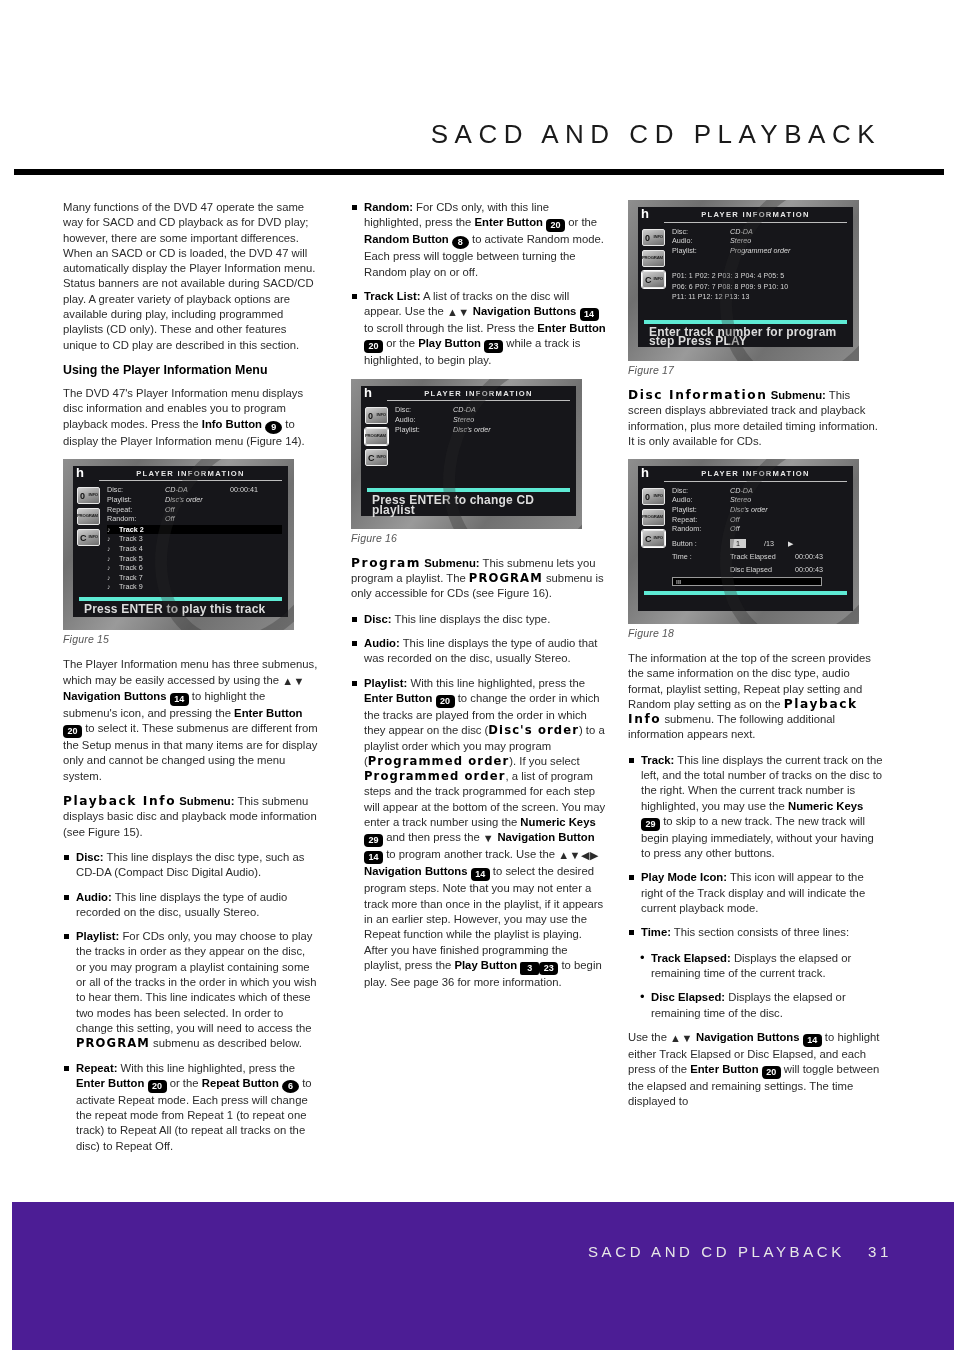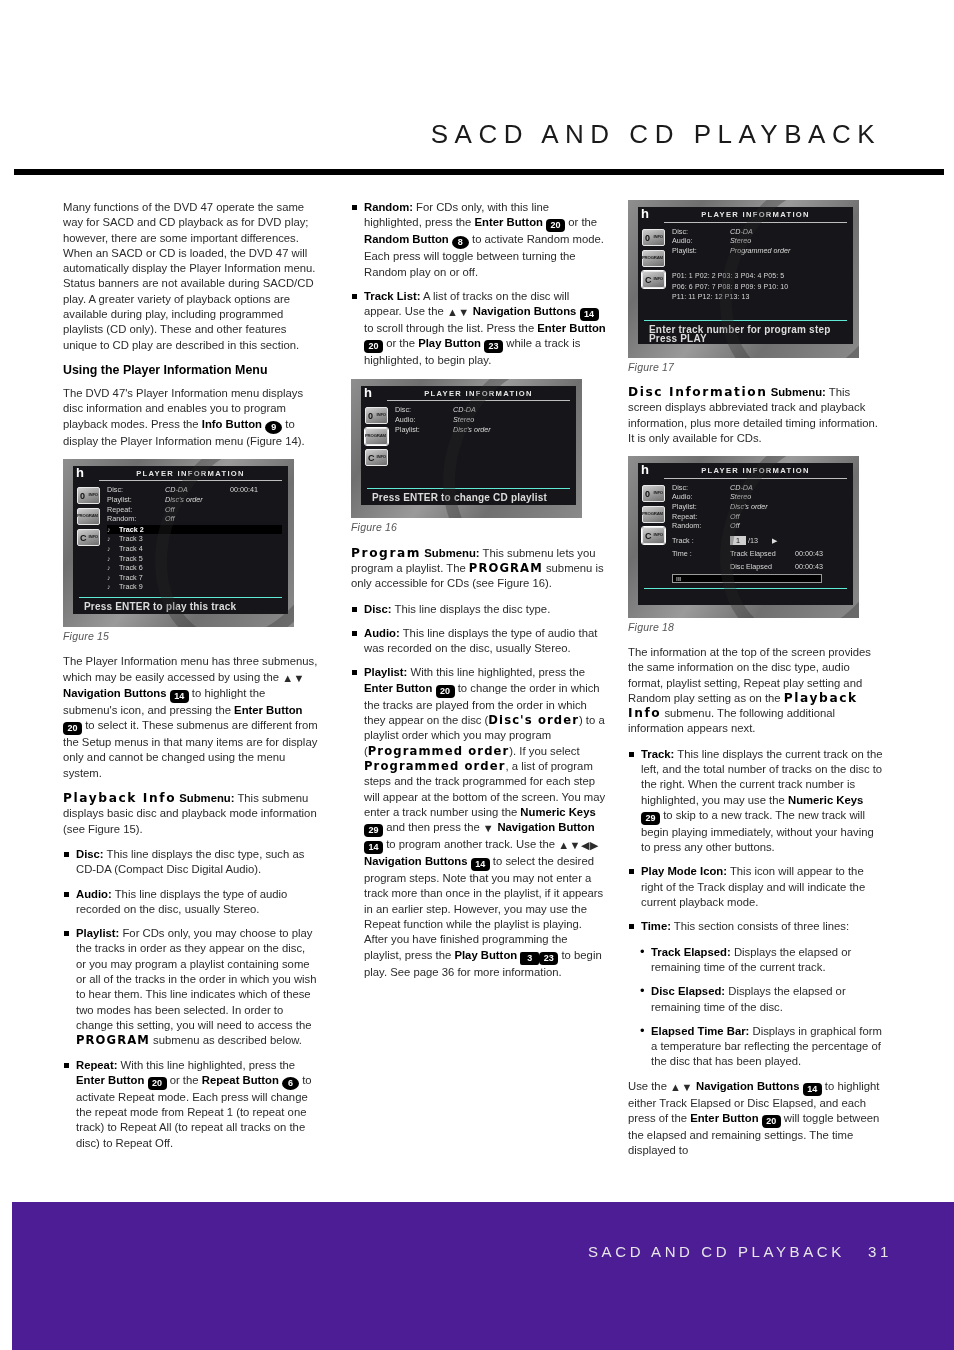--- a/index.html
+++ b/index.html
@@ -275,24 +275,24 @@
   .osd-val { flex: 1 1 auto; font-style: italic; }
   .osd-val2 { width: 52px; flex: 0 0 52px; text-align: left; }
   .osd-hl { background: #cfcfcf; color: #111; padding: 0 6px; }
   .tracks { margin-top: 1px; }
   .track-row { display: flex; align-items: flex-start; }
   .track-row .note { width: 12px; flex: 0 0 12px; font-size: 7px; color: #bfbfbf; }
   .track-row.hi { background: #000; color: #fff; }
   .track-row.hi .name { color: #fff; font-weight: bold; }
   .osd-foot {
     margin: 5px 6px 4px 6px;
-    border-top: 1px solid #5eead4;
+    border-top: 4px solid #5eead4;
     padding-top: 4px;
     font-weight: bold;
-    font-size: 10px;
+    font-size: 12px;
     color: #dcdcdc;
     letter-spacing: .2px;
     padding-left: 5px;
     min-height: 12px;
   }
   .psteps { margin-top: 3px; font-size: 7px; line-height: 10.5px; letter-spacing: .1px; }
   .timebar {
     background: #000;
     border: 1px solid #9a9a9a;
     height: 9px;
@@ -530,23 +530,23 @@
             <div class="osd-row">
                 <span class="osd-lbl">Repeat:</span>
                 <span class="osd-val">Off</span>
               </div>
             <div class="osd-row">
                 <span class="osd-lbl">Random:</span>
                 <span class="osd-val">Off</span>
               </div>
 
             <div class="osd-row" style="margin-top:5px">
-                <span class="osd-lbl">Track :</span>
+                <span class="osd-lbl">Button :</span>
                 <span class="osd-hl">1</span>
-                <span style="padding-left:2px">/13</span>
+                <span style="padding-left:18px">/13</span>
                 <span class="playicon" style="padding-left:14px">▶</span>
               </div>
 
             <div class="osd-row" style="margin-top:4px">
                 <span class="osd-lbl">Time :</span>
                 <span style="flex:1 1 auto">Track Elapsed</span>
                 <span class="osd-val2">00:00:43</span>
               </div>
             <div class="osd-row" style="margin-top:3px">
                 <span class="osd-lbl"></span>
@@ -566,21 +566,20 @@
 
   <ul class="sq">
     <li><b>Track:</b><span> This line displays the current track on the left, and the total number of tracks on the disc to the right. When the current track number is highlighted, you may use the </span><b>Numeric Keys</b> <span class="key wide">29</span><span> to skip to a new track. The new track will begin playing immediately, without your having to press any other buttons.</span></li>
     <li><b>Play Mode Icon:</b><span> This icon will appear to the right of the Track display and will indicate the current playback mode.</span></li>
     <li style="margin-bottom:7px"><b>Time:</b><span> This section consists of three lines:</span></li>
   </ul>
 
   <ul class="dot">
     <li><b>Track Elapsed:</b><span> Displays the elapsed or remaining time of the current track.</span></li>
     <li><b>Disc Elapsed:</b><span> Displays the elapsed or remaining time of the disc.</span></li>
-    <li><b>Elapsed Time Bar:</b><span> Displays in graphical form a temperature bar reflecting the percentage of the disc that has been played.</span></li>
   </ul>
 
   <p><span>Use the </span><span class="arrow">▲▼</span> <b>Navigation Buttons</b> <span class="key wide">14</span><span> to highlight either Track Elapsed or Disc Elapsed, and each press of the </span><b>Enter Button</b> <span class="key wide">20</span><span> will toggle between the elapsed and remaining settings. The time displayed to</span></p>
 </div>
 
 <div id="page-footer">
   <div id="footer-title"><span>SACD AND CD PLAYBACK</span>&nbsp;&nbsp;&nbsp;<span>31</span></div>
 </div>
 
 </body></html>

